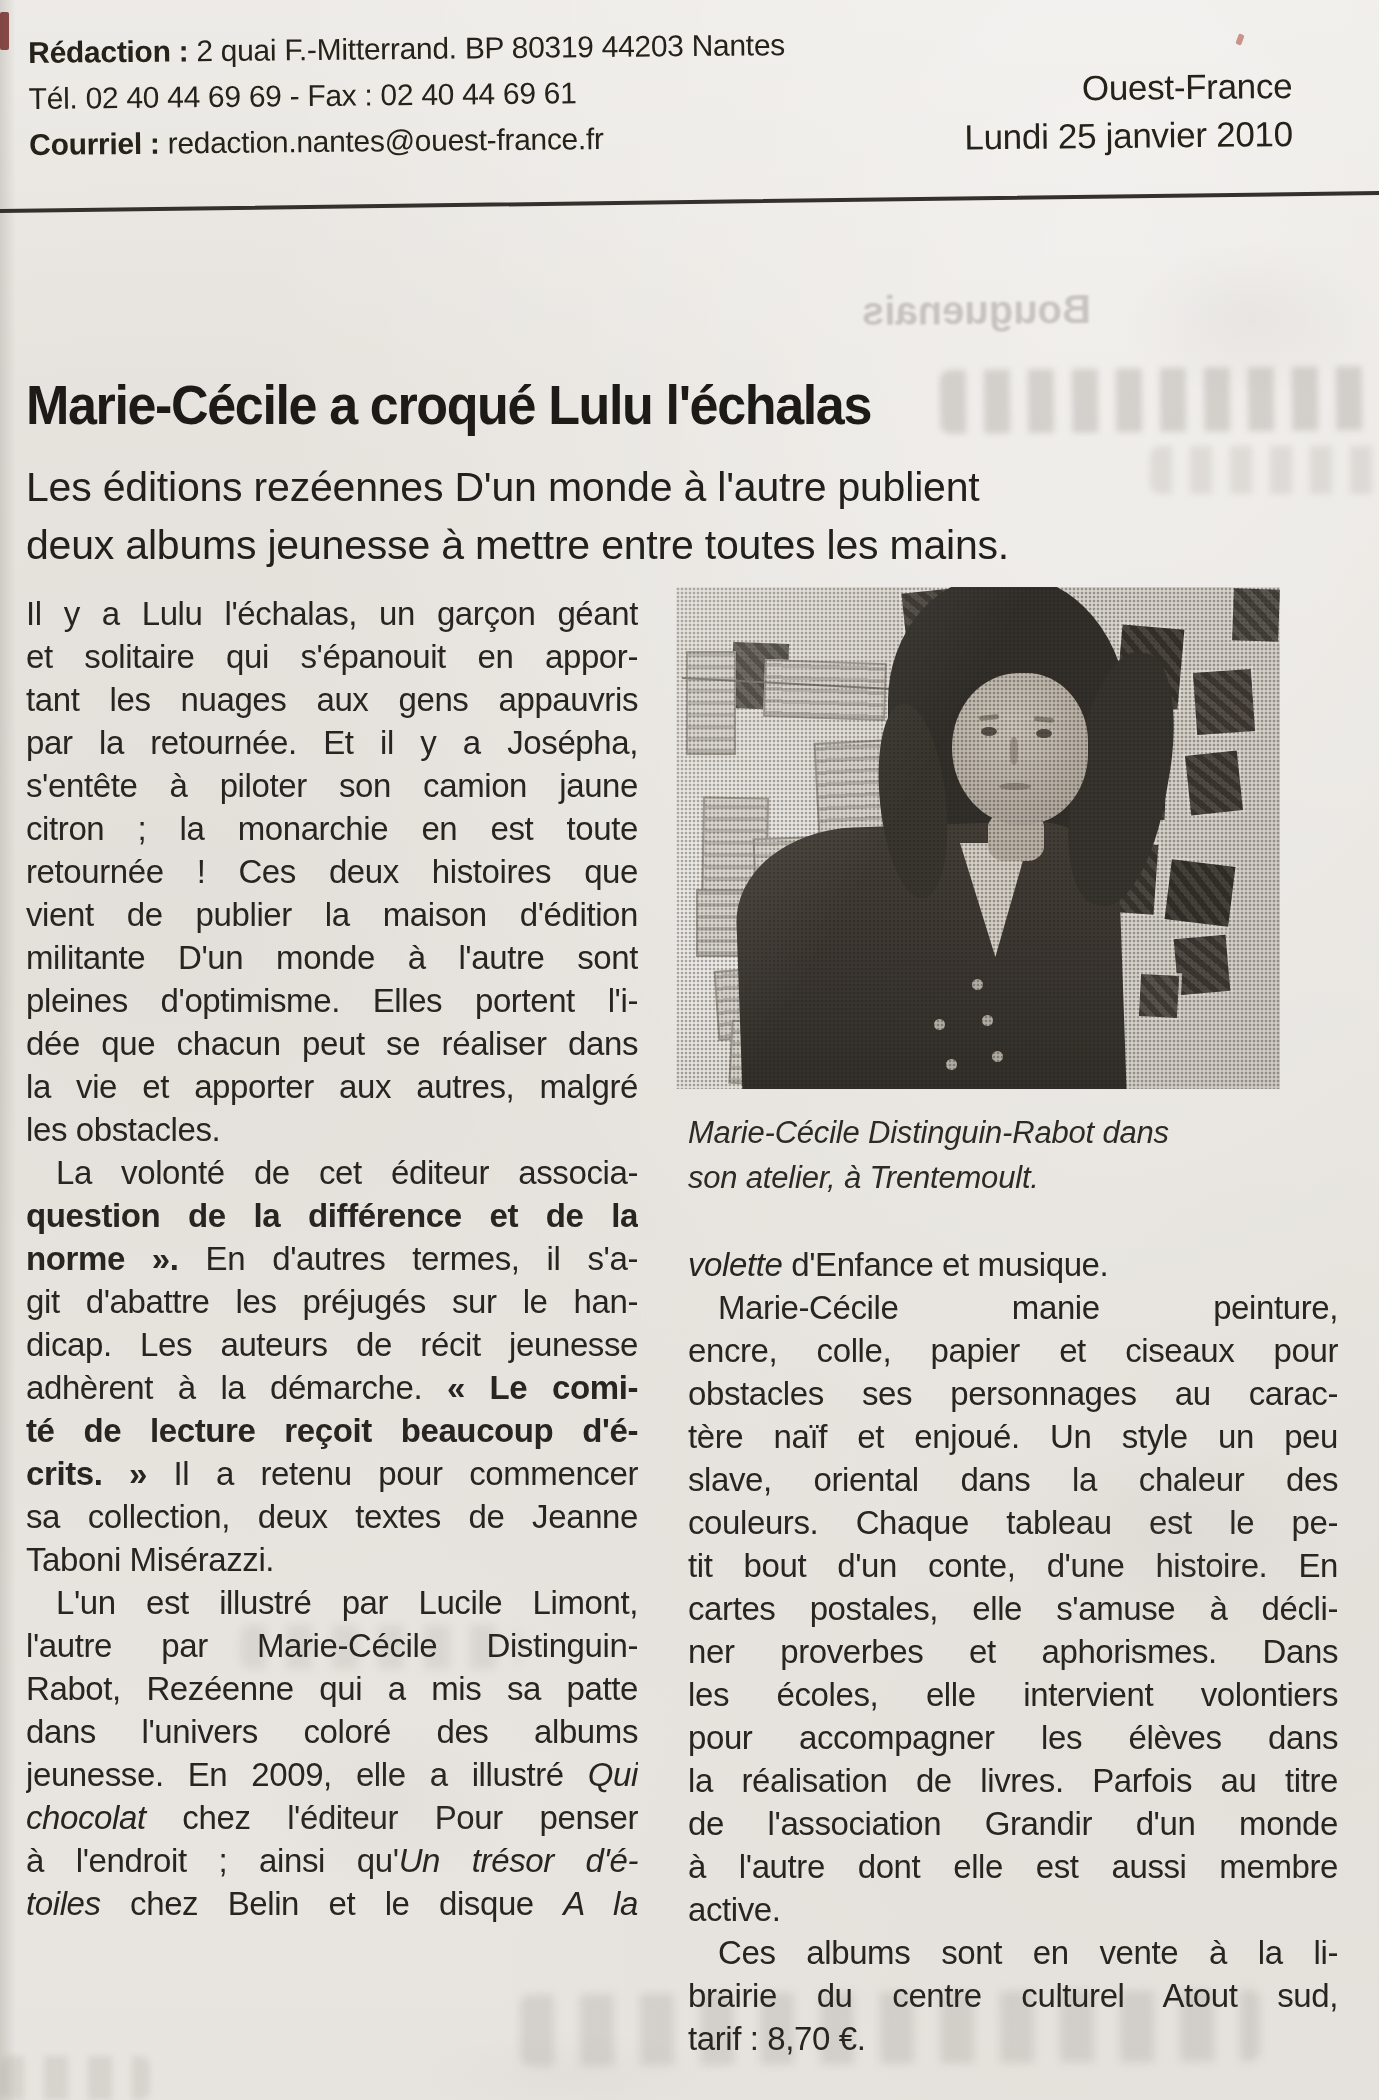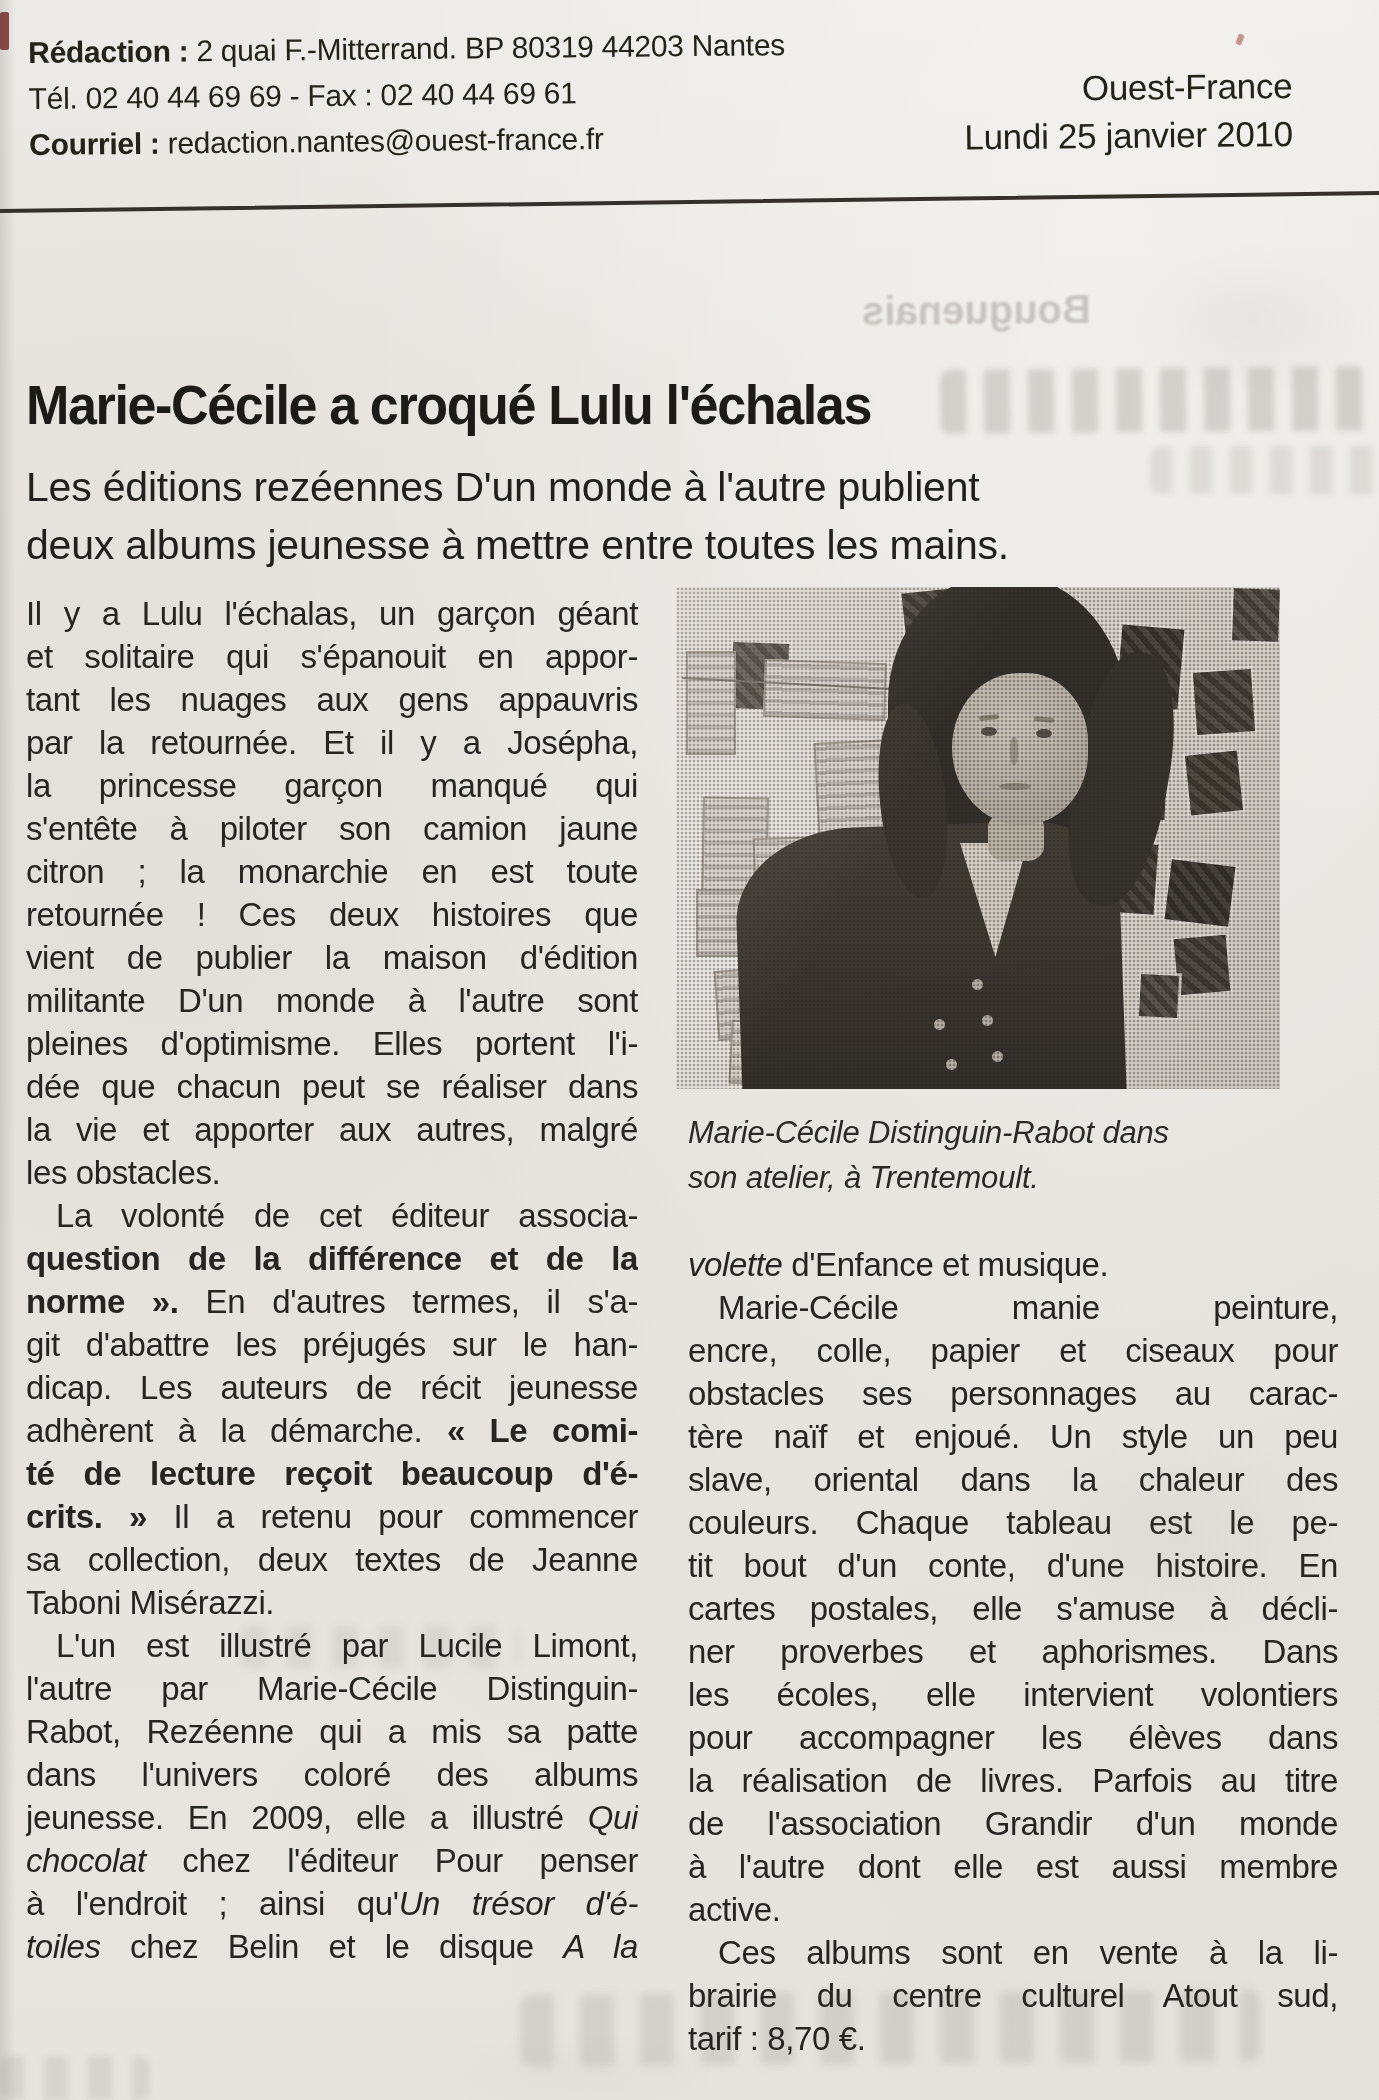--- a/index.html
+++ b/index.html
@@ -150,21 +150,20 @@
       <div class="shline">Les éditions rezéennes D'un monde à l'autre publient</div>
       <div class="shline">deux albums jeunesse à mettre entre toutes les mains.</div>
     </div>
 
   <div class="col col-left">
       <div>
         <div class="ln just"><span>Il y a Lulu l'échalas, un garçon géant</span></div>
         <div class="ln just"><span>et solitaire qui s'épanouit en appor-</span></div>
         <div class="ln just"><span>tant les nuages aux gens appauvris</span></div>
         <div class="ln just"><span>par la retournée. Et il y a Josépha,</span></div>
-        <div class="ln just"><span>la princesse garçon manqué qui</span></div>
         <div class="ln just"><span>s'entête à piloter son camion jaune</span></div>
         <div class="ln just"><span>citron ; la monarchie en est toute</span></div>
         <div class="ln just"><span>retournée ! Ces deux histoires que</span></div>
         <div class="ln just"><span>vient de publier la maison d'édition</span></div>
         <div class="ln just"><span>militante D'un monde à l'autre sont</span></div>
         <div class="ln just"><span>pleines d'optimisme. Elles portent l'i-</span></div>
         <div class="ln just"><span>dée que chacun peut se réaliser dans</span></div>
         <div class="ln just"><span>la vie et apporter aux autres, malgré</span></div>
         <div class="ln"><span>les obstacles.</span></div>
       </div>

